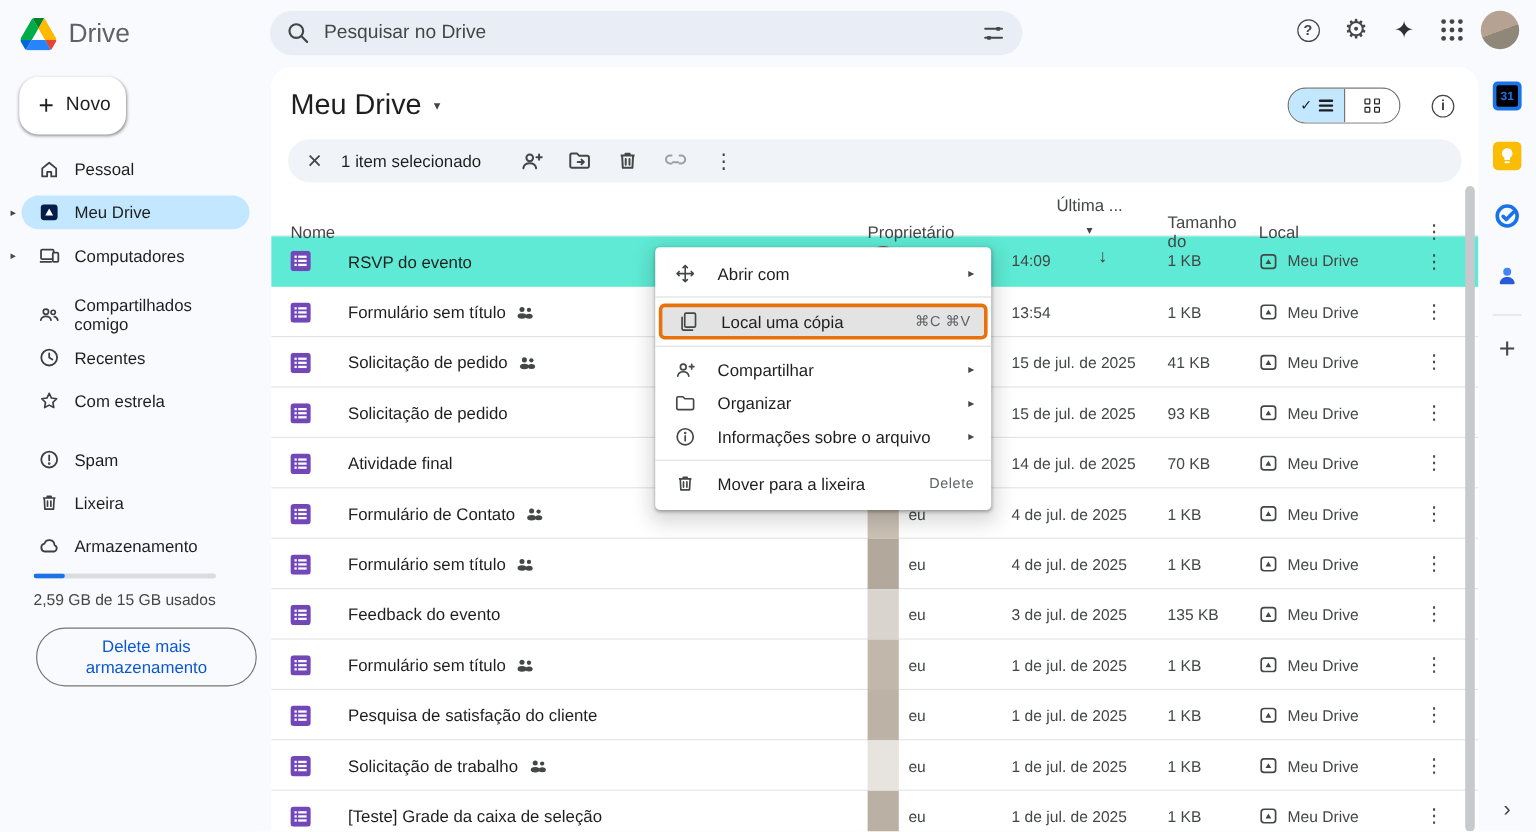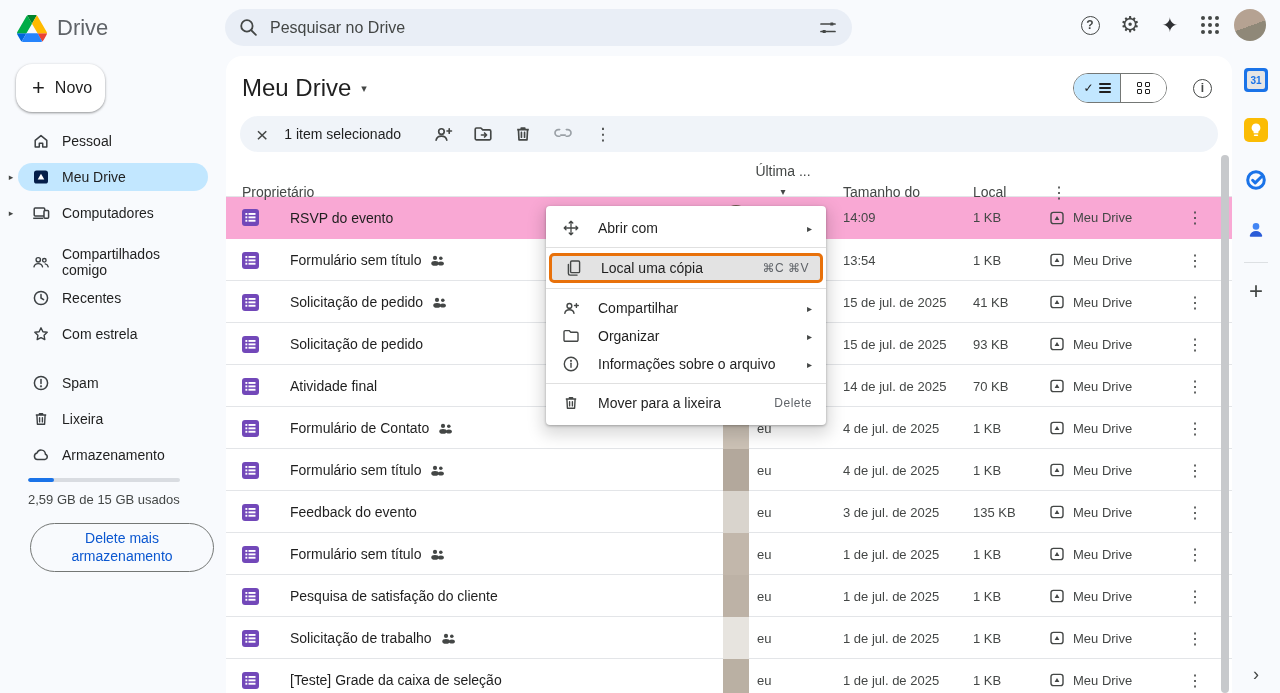--- a/index.html
+++ b/index.html
@@ -62,21 +62,21 @@
   .sel-icons { display:flex; align-items:center; margin-left:30px; gap:16px; }
   .sel-icons .tbico { width:24px; height:24px; display:flex; align-items:center; justify-content:center; cursor:pointer; }
   .more-glyph { font-size:17px; color:#444746; letter-spacing:0; }
 
   
   .thead { display:grid; grid-template-columns:481px 120px 130px 76px 136px 1fr; align-items:center; padding:0 16px; height:34px; margin-top:11px; border-bottom:1px solid #e3e5e8; font-size:14px; color:#444746; }
   .th-mod { display:flex; align-items:center; gap:7px;flex-direction:column; }
   .sort-caret { font-size:10px; color:#444746; }
   .sort-arrow { font-size:15px; color:#444746; margin-left:22px; }
   .row { display:grid; grid-template-columns:26px 455px 120px 130px 76px 136px 1fr; align-items:center; padding:0 16px; height:42px; border-bottom:1px solid #e3e5e8; cursor:pointer; }
-  .row.selected { background:#f9a8d4; border-color:transparent; }
+  .row.selected { background:#5eead4; border-color:transparent; }
   .name-cell { display:flex; align-items:center; gap:9px; padding-left:22px; font-size:14px; color:#1f1f1f; }
   .owner-cell { display:flex; align-items:center; gap:8px; height:100%; font-size:13px; color:#444746; }
   .avatar { width:26px; height:42px; flex:none; }
   .row.selected .avatar { height:26px; border-radius:50%; }
   .cell-sec { font-size:13px; color:#444746; }
   .loc-cell { display:flex; align-items:center; gap:8px; font-size:13px; color:#444746; }
   .dots { font-size:16px; color:#444746; cursor:pointer; padding-left:2px; }
 
   
   .ctx-menu { position:absolute; left:546px; top:206px; width:280px; background:#fff; border-radius:4px; padding:8px 0; box-shadow:0 1px 3px rgba(0,0,0,.3), 0 6px 16px 4px rgba(0,0,0,.15); z-index:30; }
@@ -84,21 +84,21 @@
   .ctx-item .mico { width:18px; flex:none; }
   .ctx-right { margin-left:auto; font-size:12px; color:#5f6368; letter-spacing:.5px; }
   .ctx-sub { margin-left:auto; font-size:10px; color:#444746; }
   .ctx-item.hl { margin:0 3px; border:3px solid #e8710a; border-radius:5px; background:#e3e3e3; height:30px; padding:0 11px 0 13px; }
   .ctx-div { height:1px; background:#e0e0e0; margin:5px 0; }
 
   
   .rail { position:absolute; right:0; top:56px; width:48px; bottom:0; display:flex; flex-direction:column; align-items:center; padding-top:12px; gap:26px; }
   .rail .ric { width:24px; height:24px; cursor:pointer; display:flex; align-items:center; justify-content:center; }
   .cal { width:24px; height:24px; border-radius:4px; background:#1a73e8; position:relative; }
-  .cal .inner { position:absolute; inset:3px; background:#e5e5e5; border-radius:2px; display:flex; align-items:center; justify-content:center; font-size:10px; font-weight:bold; color:#1a73e8; }
+  .cal .inner { position:absolute; inset:3px; background:#000000; border-radius:2px; display:flex; align-items:center; justify-content:center; font-size:10px; font-weight:bold; color:#1a73e8; }
   .rail-div { width:24px; height:1px; background:#dde0e3; margin:-6px 0; }
   .rail-plus { font-size:24px; font-weight:300; color:#444746; cursor:pointer; margin-top:-6px; }
   .rail-spacer { flex:1; }
   .rail-chev { font-size:18px; color:#444746; margin-bottom:8px; cursor:pointer; }
 
   .scrollbar { position:absolute; right:3px; top:99px; bottom:0; width:8px; border-radius:4px; background:#c7c9cc; z-index:5; }
 </style>
 </head>
 <body>
 
@@ -319,20 +319,21 @@
             </g>
           </svg>
       </span>
       <span class="tbico">
           <span class="more-glyph">⋮</span>
         </span>
     </div>
   </div>
 
   <div class="thead">
+    <span>Nome</span>
     <span>Proprietário</span>
     <span class="th-mod">
       <span>Última ...</span>
       <span class="sort-caret">▾</span>
       <span class="sort-arrow">↓</span>
     </span>
     <span>Tamanho do</span>
     <span>Local</span>
     <span class="dots">⋮</span>
   </div>

